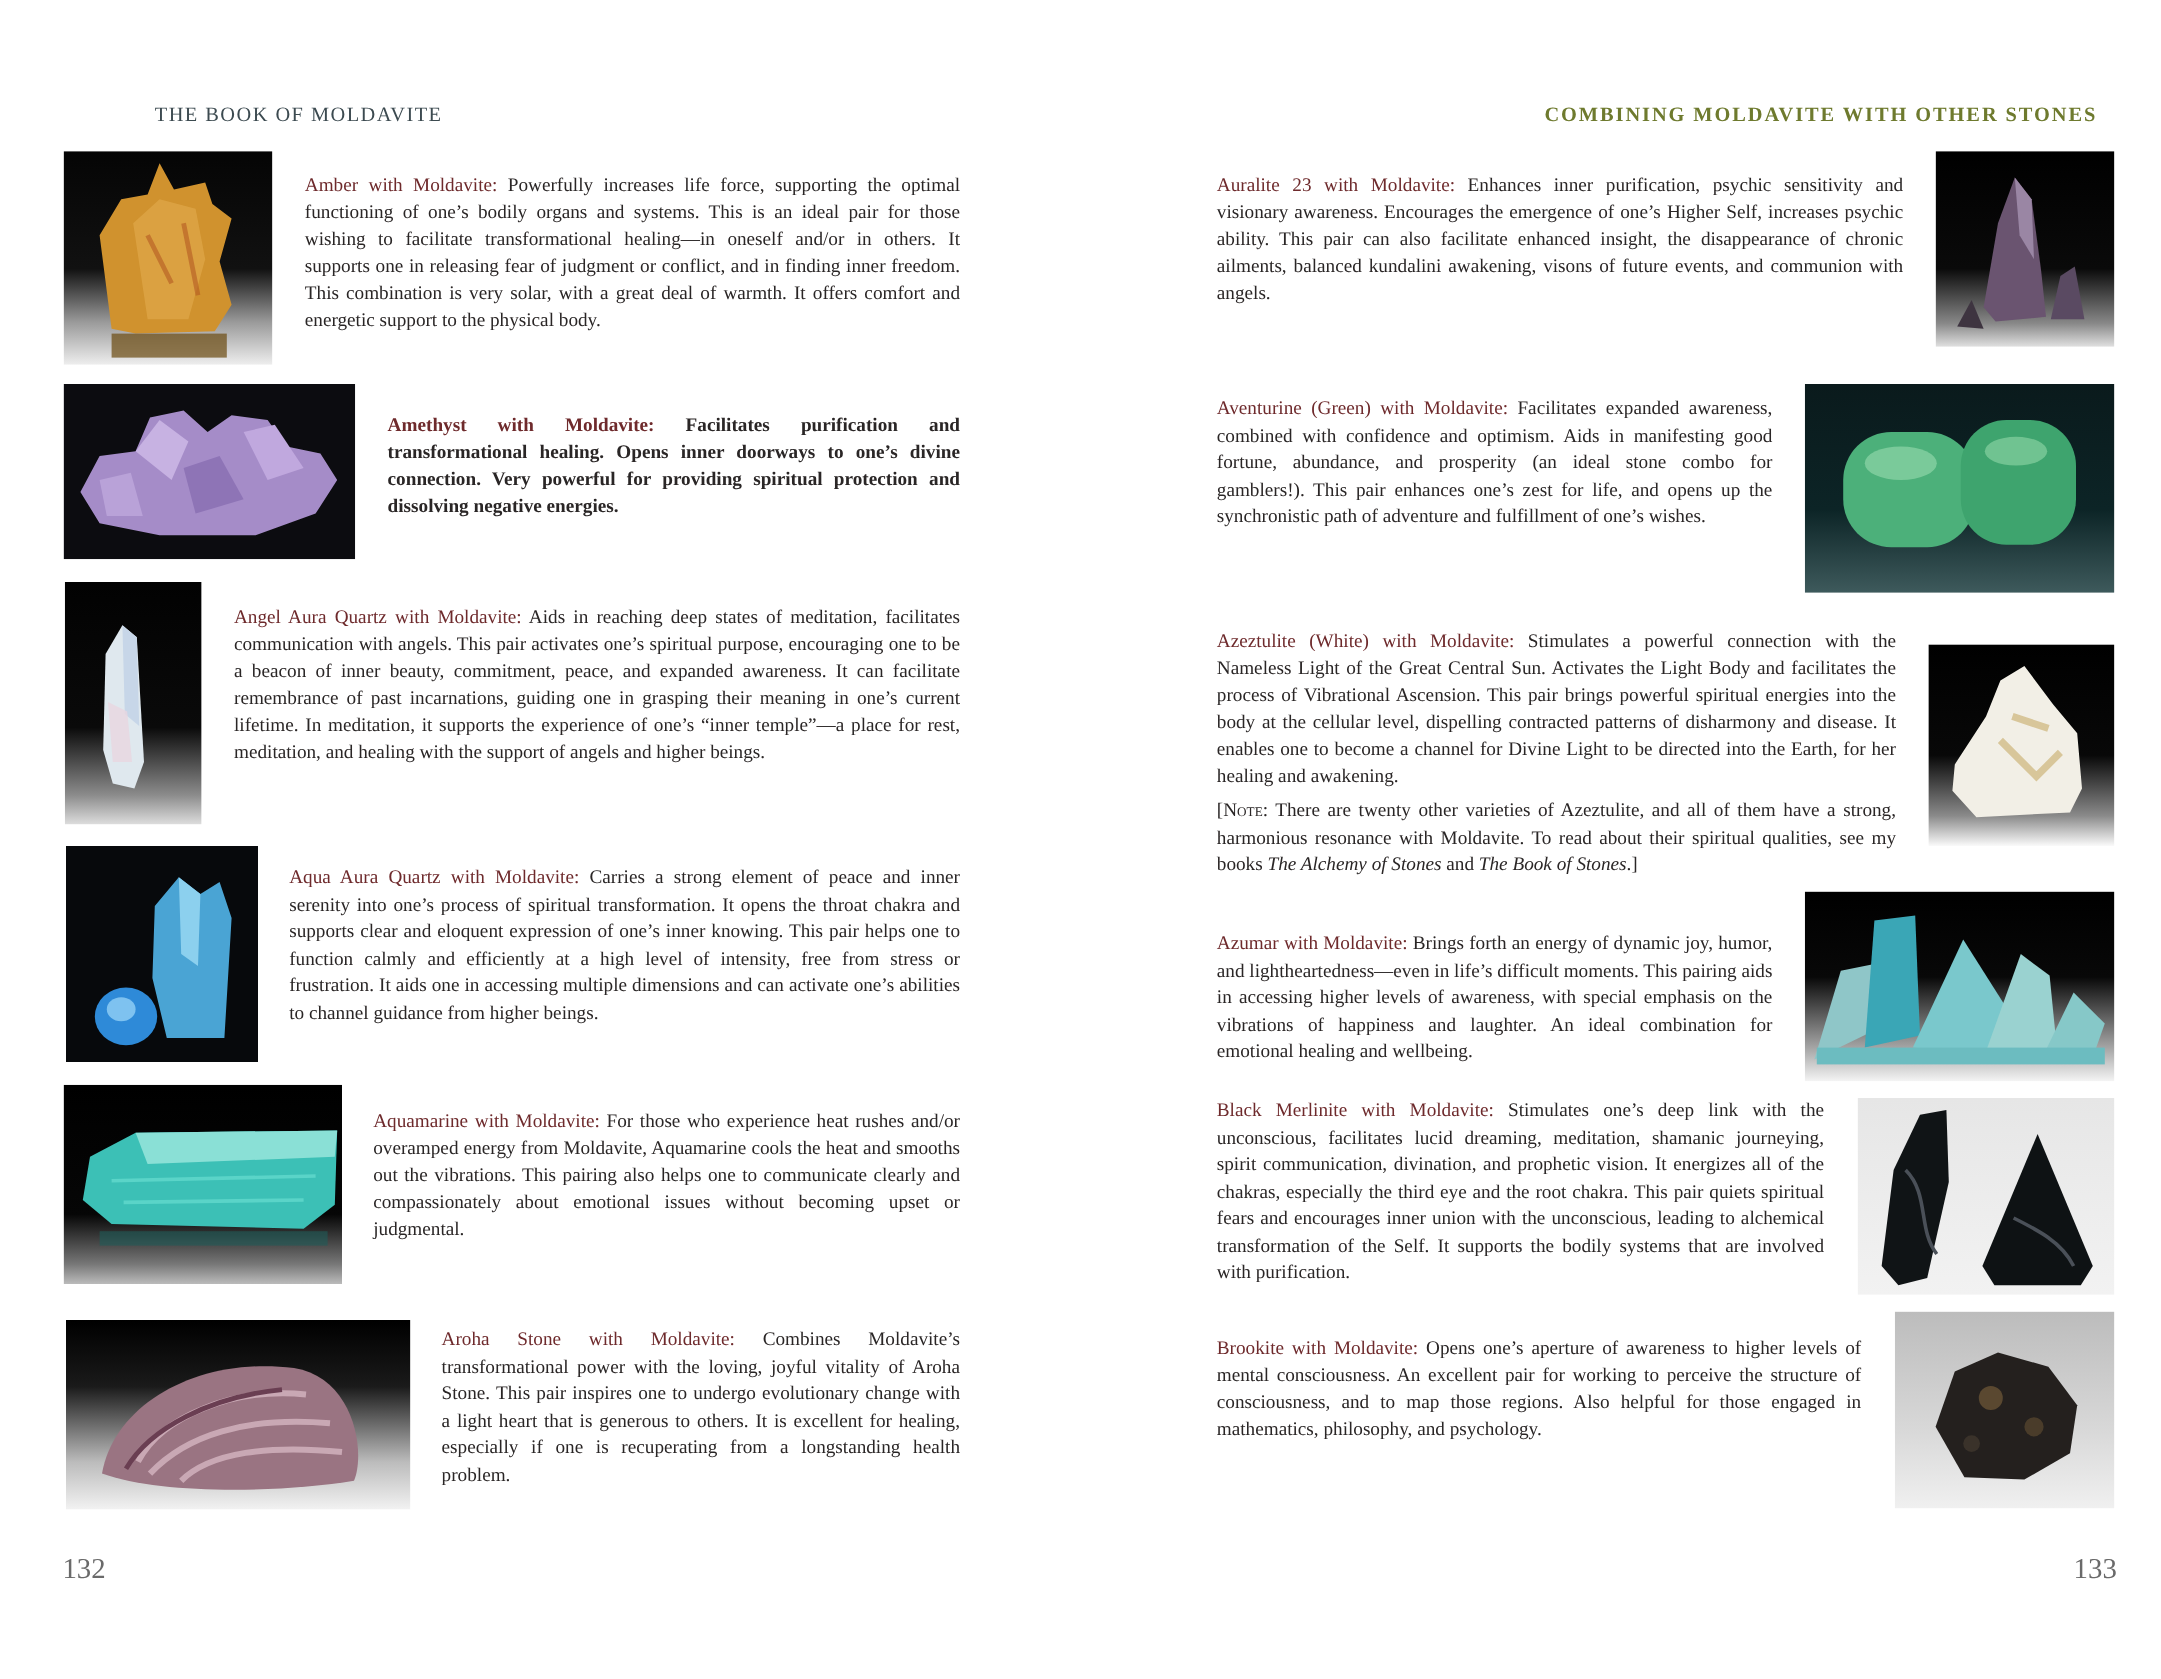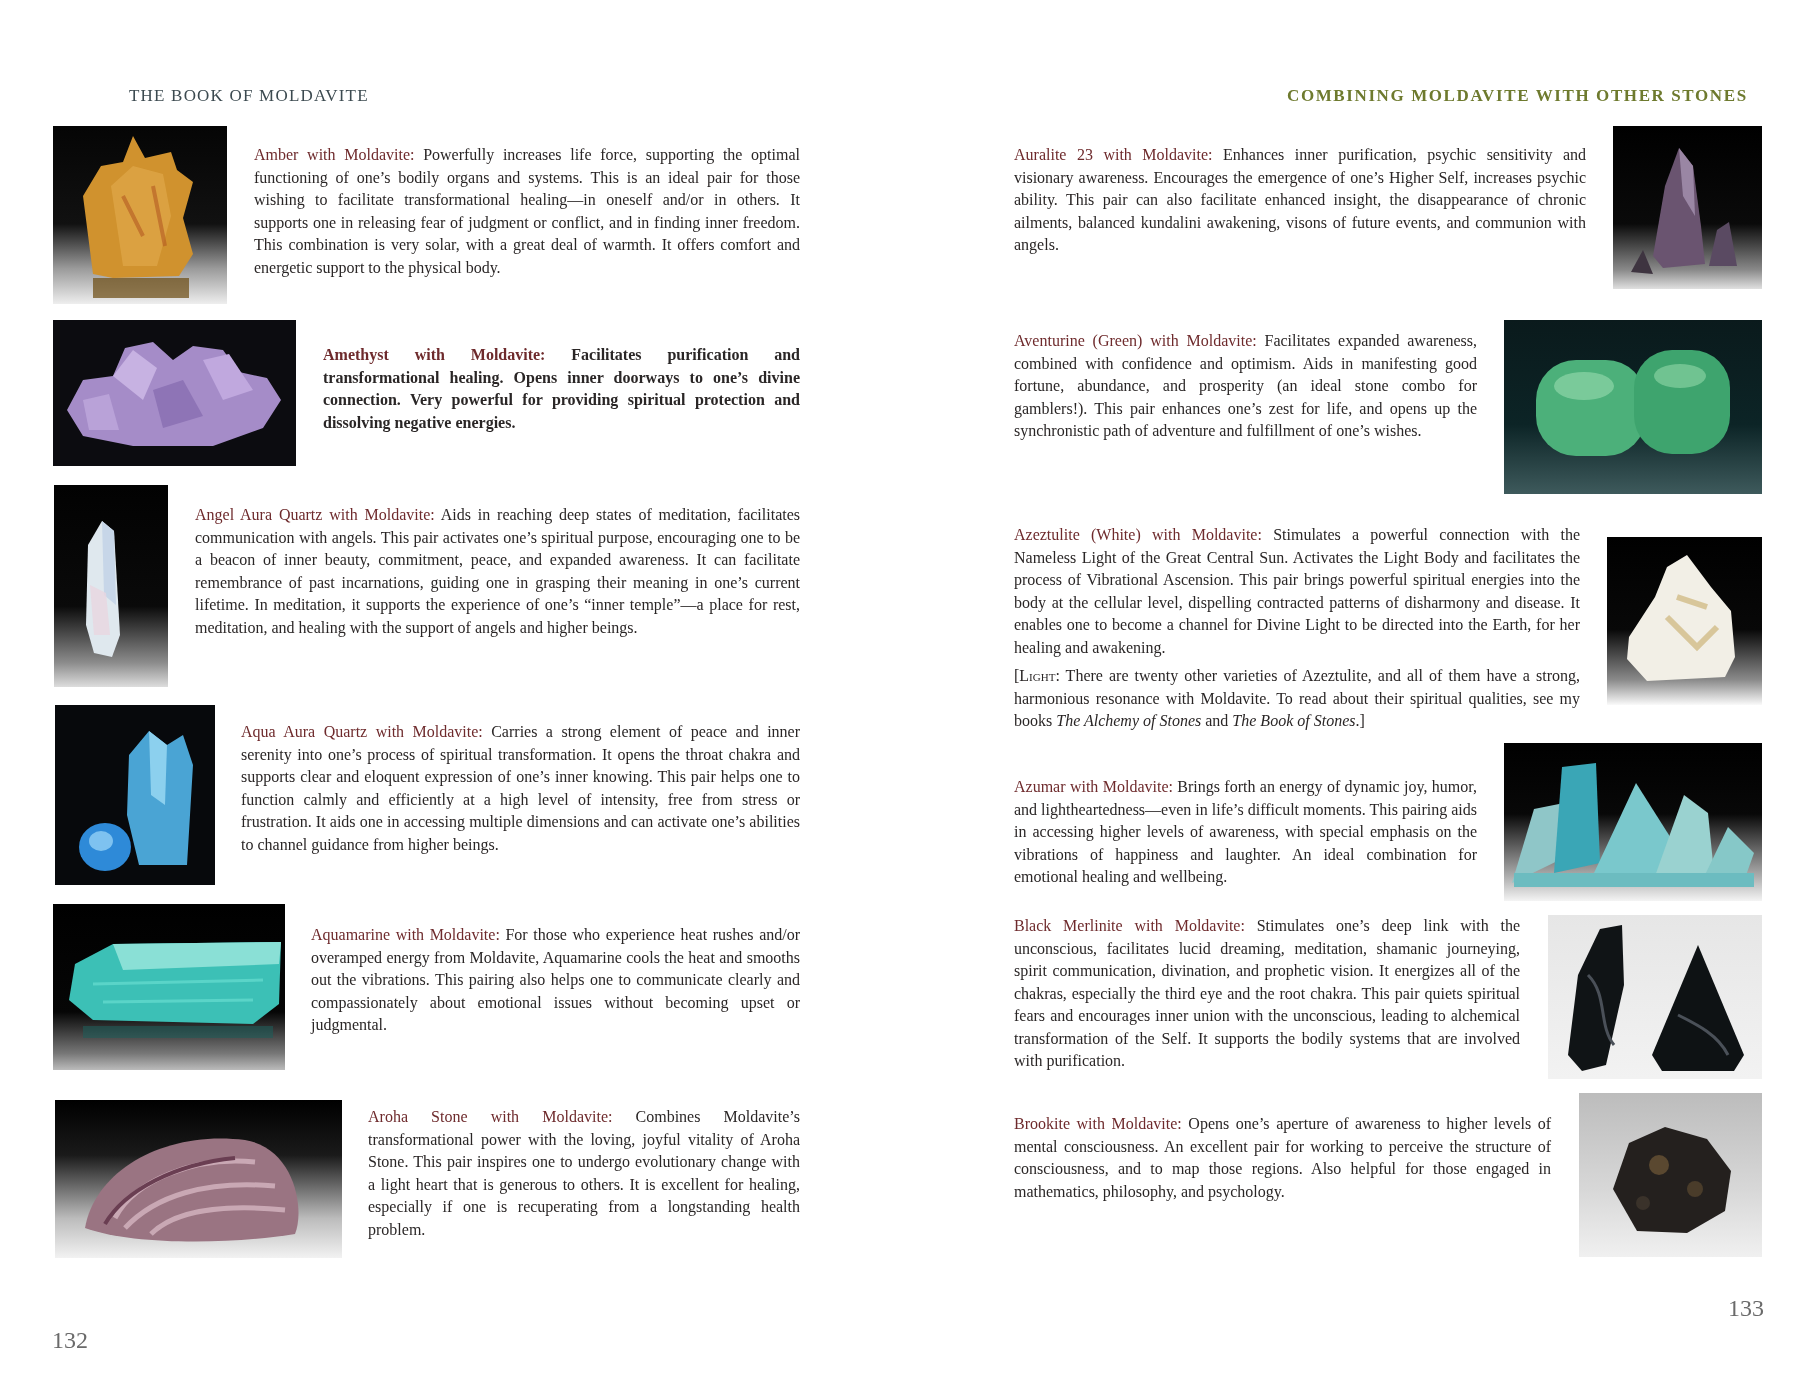--- a/index.html
+++ b/index.html
@@ -2,21 +2,21 @@
 <html><head>
 <meta charset="utf-8">
 <style>
   html, body { margin:0; padding:0; background:#ffffff; }
   body { width:1801px; height:1399px; position:relative; overflow:hidden;
          font-family:"Liberation Serif","DejaVu Serif",serif; color:#2a2626; }
   .runhead { position:absolute; top:66px; font-size:17px; letter-spacing:1.2px;margin-top:20px; }
   .runhead.left { left:129px; color:#3c4a50; }
   .runhead.right { left:1287px; color:#6e7a2e; font-weight:bold; letter-spacing:1.6px; }
   .folio { position:absolute; top:1295px; font-size:24px; color:#6a6a6a; }
-  .folio.left { left:52px;margin-top:32px; } .folio.right { left:1728px;text-align:center; }
+  .folio.left { left:52px; } .folio.right { left:1728px;text-align:center; }
 
   .img { position:absolute; overflow:hidden; }
   .img .bg { position:absolute; inset:0; }
   .img .stone { position:absolute; }
 
   .entry { position:absolute; font-size:16px; line-height:22.5px; text-align:justify; hyphens:none; }
   .entry .name { color:#6e2a2c; }
   .entry .note { margin-top:6px; }
   .entry .note .sc { font-variant:small-caps; }
   .entry .note i { font-style:italic; }
@@ -132,21 +132,21 @@
 
 <div class="img" style="left:1607px;top:537px;width:155px;height:168px;">
   <div class="bg" style="background:linear-gradient(#000 0%,#080808 55%,#8a8a8a 85%,#fafafa 100%);"></div>
   <svg class="stone" width="155" height="168" viewBox="0 0 155 168">
     <polygon points="22,100 48,60 60,30 80,18 104,50 124,74 128,120 118,140 40,144 20,122" fill="#f2efe6"></polygon>
     <path d="M60 80 L90 110 L110 90 M70 60 L100 70" stroke="#d8c69a" stroke-width="6" fill="none"></path>
   </svg>
 </div>
 <div class="entry" style="left:1014px;top:524px;width:566px;">
   <span class="name">Azeztulite (White) with Moldavite:</span><span> Stimulates a powerful connection with the Nameless Light of the Great Central Sun. Activates the Light Body and facilitates the process of Vibrational Ascension. This pair brings powerful spiritual energies into the body at the cellular level, dispelling contracted patterns of disharmony and disease. It enables one to become a channel for Divine Light to be directed into the Earth, for her healing and awakening.</span>
-  <div class="note"><span>[</span><span class="sc">Light</span><span>: There are twenty other varieties of Azeztulite, and all of them have a strong, harmonious resonance with Moldavite. To read about their spiritual qualities, see my books </span><i>The Alchemy of Stones</i><span> and </span><i>The Book of Stones</i><span>.]</span></div>
+  <div class="note"><span>[</span><span class="sc">Note</span><span>: There are twenty other varieties of Azeztulite, and all of them have a strong, harmonious resonance with Moldavite. To read about their spiritual qualities, see my books </span><i>The Alchemy of Stones</i><span> and </span><i>The Book of Stones</i><span>.]</span></div>
 </div>
 
 <div class="img" style="left:1504px;top:743px;width:258px;height:158px;">
   <div class="bg" style="background:linear-gradient(#000 0%,#080808 45%,#b0b0b0 85%,#f4f4f4 100%);"></div>
   <svg class="stone" width="258" height="158" viewBox="0 0 258 158">
     <polygon points="8,140 30,66 60,60 70,110" fill="#8fc6c8"></polygon>
     <polygon points="50,130 58,24 92,20 96,120" fill="#3aa6b6"></polygon>
     <polygon points="90,130 132,40 170,100 150,136" fill="#7ac8cc"></polygon>
     <polygon points="150,136 180,52 204,70 210,130" fill="#9ad2d0"></polygon>
     <polygon points="200,134 224,84 250,110 240,138" fill="#86c8c8"></polygon>

